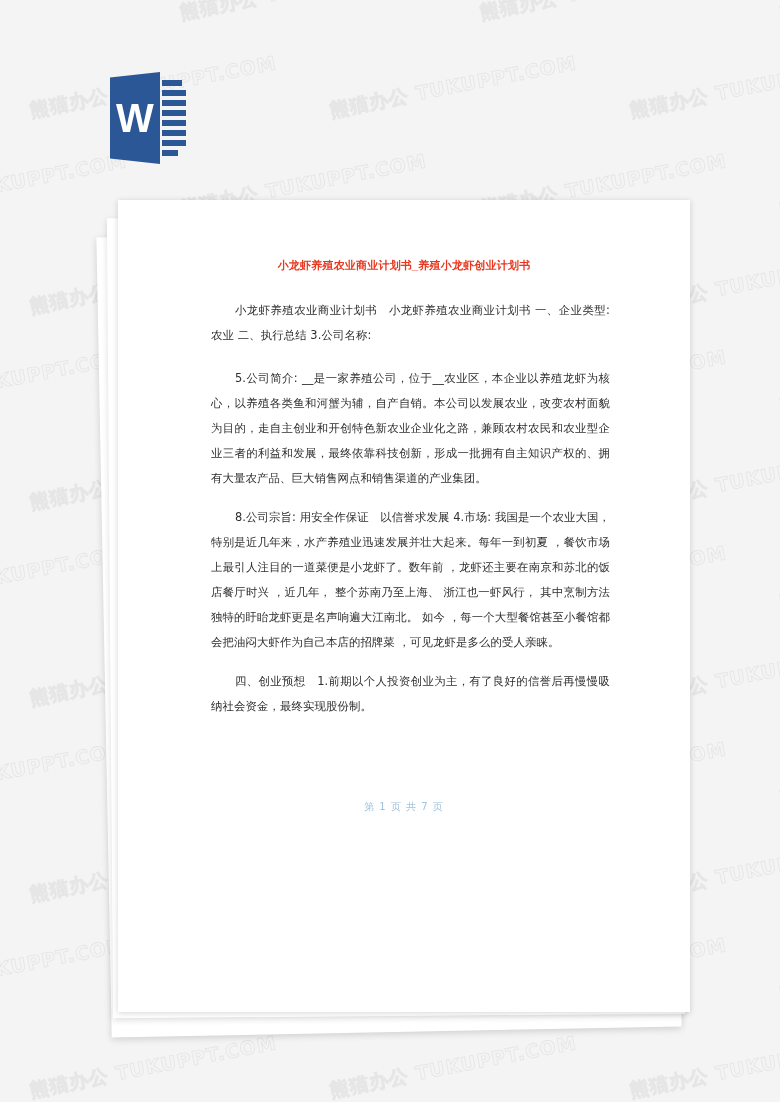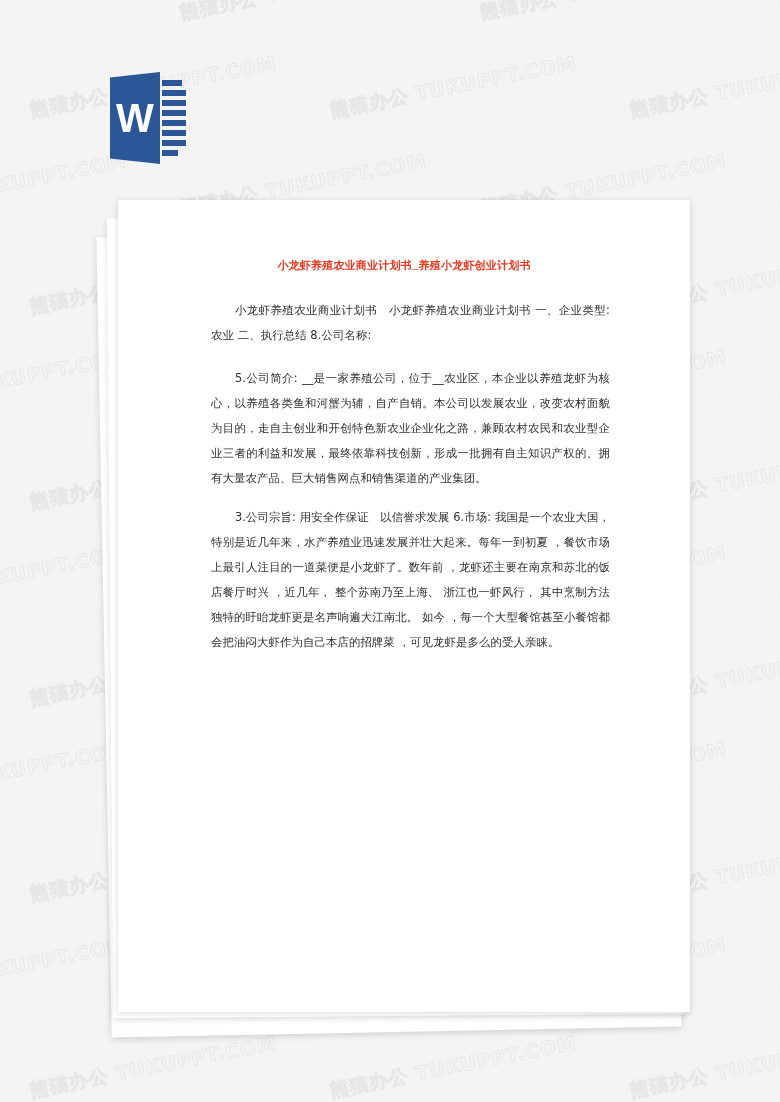--- a/index.html
+++ b/index.html
@@ -161,21 +161,21 @@
     width: 572px;
     height: 812px;
     padding: 0;
   }
   .doc-title {
     position: absolute;
     left: 0;
     top: 58px;
     width: 572px;
     text-align: center;
-    font-family: Liberation Mono, monospace;
+    font-family: Liberation Sans, sans-serif;
     font-weight: bold;
     font-size: 11px;
     color: #e8371e;
     letter-spacing: 0.2px;
   }
   .doc-body {
     position: absolute;
     left: 93px;
     top: 98px;
     width: 399px;
@@ -209,25 +209,27 @@
 <div class="page-stack">
   <div class="sheet-back-b"></div>
   <div class="sheet-back-a"></div>
 
   <div class="sheet-main">
     <div class="doc-inner">
 
       <div class="doc-title">小龙虾养殖农业商业计划书_养殖小龙虾创业计划书</div>
 
       <div class="doc-body">
-        <p class="para p1">小龙虾养殖农业商业计划书　小龙虾养殖农业商业计划书 一、企业类型: 农业 二、执行总结 8.公司名称:</p>
+        <p class="para p1">小龙虾养殖农业商业计划书　小龙虾养殖农业商业计划书 一、企业类型: 农业 二、执行总结 3.公司名称:</p>
         <p class="para">5.公司简介: __是一家养殖公司，位于__农业区，本企业以养殖龙虾为核心，以养殖各类鱼和河蟹为辅，自产自销。本公司以发展农业，改变农村面貌为目的，走自主创业和开创特色新农业企业化之路，兼顾农村农民和农业型企业三者的利益和发展，最终依靠科技创新，形成一批拥有自主知识产权的、拥有大量农产品、巨大销售网点和销售渠道的产业集团。</p>
-        <p class="para">3.公司宗旨: 用安全作保证　以信誉求发展 6.市场: 我国是一个农业大国，特别是近几年来，水产养殖业迅速发展并壮大起来。每年一到初夏 ，餐饮市场上最引人注目的一道菜便是小龙虾了。数年前 ，龙虾还主要在南京和苏北的饭店餐厅时兴 ，近几年， 整个苏南乃至上海、 浙江也一虾风行， 其中烹制方法独特的盱眙龙虾更是名声响遍大江南北。 如今 ，每一个大型餐馆甚至小餐馆都会把油闷大虾作为自己本店的招牌菜 ，可见龙虾是多么的受人亲睐。</p>
+        <p class="para">8.公司宗旨: 用安全作保证　以信誉求发展 4.市场: 我国是一个农业大国，特别是近几年来，水产养殖业迅速发展并壮大起来。每年一到初夏 ，餐饮市场上最引人注目的一道菜便是小龙虾了。数年前 ，龙虾还主要在南京和苏北的饭店餐厅时兴 ，近几年， 整个苏南乃至上海、 浙江也一虾风行， 其中烹制方法独特的盱眙龙虾更是名声响遍大江南北。 如今 ，每一个大型餐馆甚至小餐馆都会把油闷大虾作为自己本店的招牌菜 ，可见龙虾是多么的受人亲睐。</p>
+        <p class="para">四、创业预想　1.前期以个人投资创业为主，有了良好的信誉后再慢慢吸纳社会资金，最终实现股份制。</p>
       </div>
 
+      <div class="footer-pageno">第 1 页 共 7 页</div>
     </div>
   </div>
 </div>
 
 <div class="header">
 
   <div class="word-icon">
     <div class="page-body"></div>
     <div class="wletter">W</div>
     <div class="lines">

